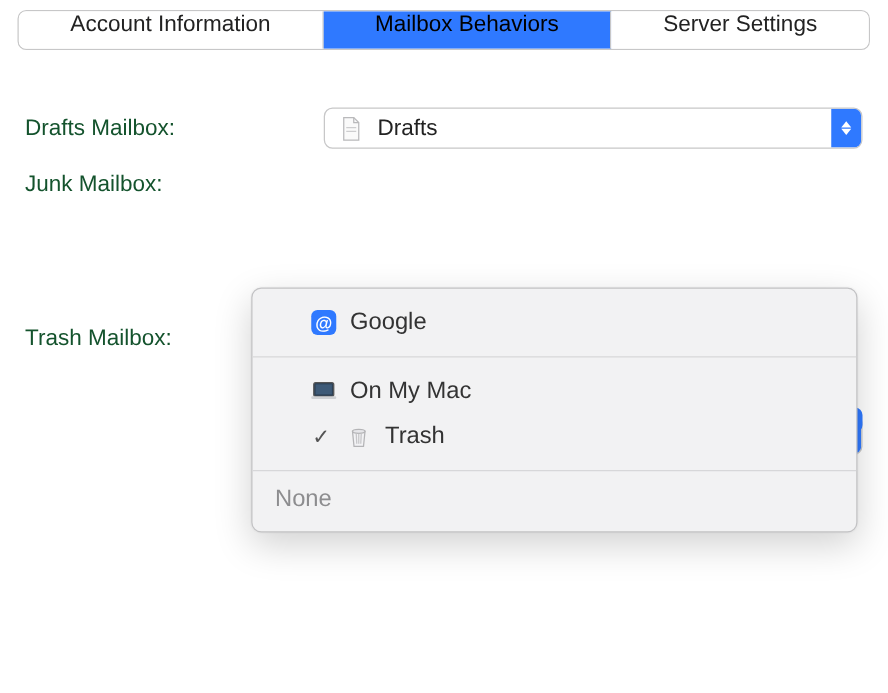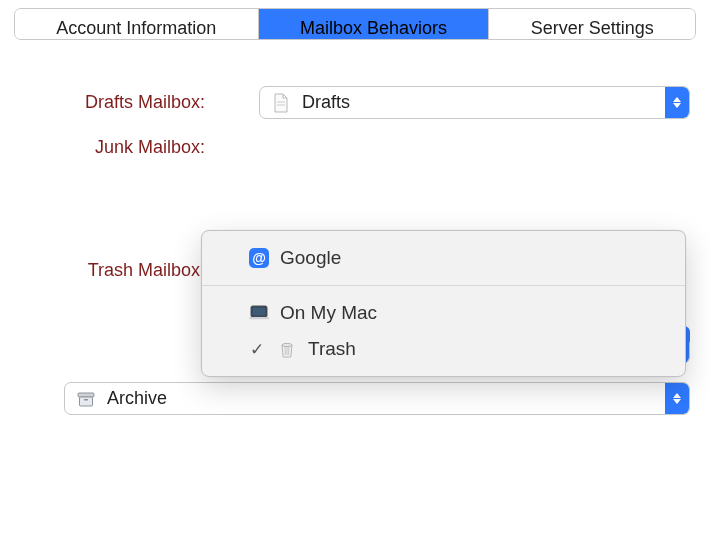--- a/index.html
+++ b/index.html
@@ -18,21 +18,21 @@
     display: flex;
     margin: 8px 14px 0 14px;
     border: 1px solid #c7c7c8;
     border-radius: 7px;
     overflow: hidden;
     height: 32px;
   }
   .tab {
     flex: 1 1 auto;
     display: flex;
-    align-items: flex-end;
+    align-items: flex-start;
     justify-content: center;
     font-size: 18px;
     border-right: 1px solid #c7c7c8;
     background: #fff;
     color: #222;
     cursor: pointer;
   }
   .tab:last-child { border-right: none; }
   .tab.active {
     background: #2f79ff;
@@ -43,24 +43,24 @@
     padding: 0 20px;
   }
   .row {
     display: flex;
     align-items: center;
     margin-bottom: 18px;
     position: relative;
   }
   .label {
     width: 195px;
-    text-align: right;
+    text-align: left;
     padding-right: 10px;
     font-size: 18px;
-    color: #7f1d1d;
+    color: #14532d;
   }
   .select {
     position: relative;
     flex: 1;
     height: 33px;
     border: 1px solid #c7c7c8;
     border-radius: 7px;
     background: #fff;
     display: flex;
     align-items: center;
@@ -199,34 +199,20 @@
     <div class="select">
       <span class="text" style="padding-left:6px">After one day</span>
       <span class="arrows">
         <span class="tri-up"></span>
           <span class="tri-down"></span>
       </span>
     </div>
   </div>
 
   <div class="row">
-    <div class="select">
-      <span class="icon">
-        <svg width="22" height="22" viewBox="0 0 22 22">
-          <rect x="3" y="5" width="16" height="4" rx="1" fill="#cfd3d8" stroke="#8e949c"></rect>
-          <rect x="4.5" y="9" width="13" height="9" rx="1" fill="#e6e9ed" stroke="#8e949c"></rect>
-          <rect x="9" y="11" width="4" height="1.5" fill="#8e949c"></rect>
-        </svg>
-      </span>
-      <span class="text">Archive</span>
-      <span class="arrows">
-        <span class="tri-up"></span>
-          <span class="tri-down"></span>
-      </span>
-    </div>
   </div>
 
 </div>
 
 <div class="popover">
   <div class="pop-section">
     <div class="pop-item">
       <span style="width:18px"></span>
       <span>
         <svg width="22" height="22" viewBox="0 0 22 22">
@@ -256,13 +242,16 @@
           <path d="M6 7h10l-1.2 12H7.2z" fill="#f2f2f4" stroke="#b4b4b6"></path>
           <ellipse cx="11" cy="7" rx="5" ry="1.6" fill="#e7e7ea" stroke="#b4b4b6"></ellipse>
           <line x1="9" y1="9" x2="9.4" y2="17" stroke="#c6c6c8"></line>
           <line x1="11" y1="9" x2="11" y2="17" stroke="#c6c6c8"></line>
           <line x1="13" y1="9" x2="12.6" y2="17" stroke="#c6c6c8"></line>
         </svg>
       </span>
       <span>Trash</span>
     </div>
   </div>
+  <div class="pop-none">
+    <span>None</span>
+  </div>
 </div>
 
 </body></html>

